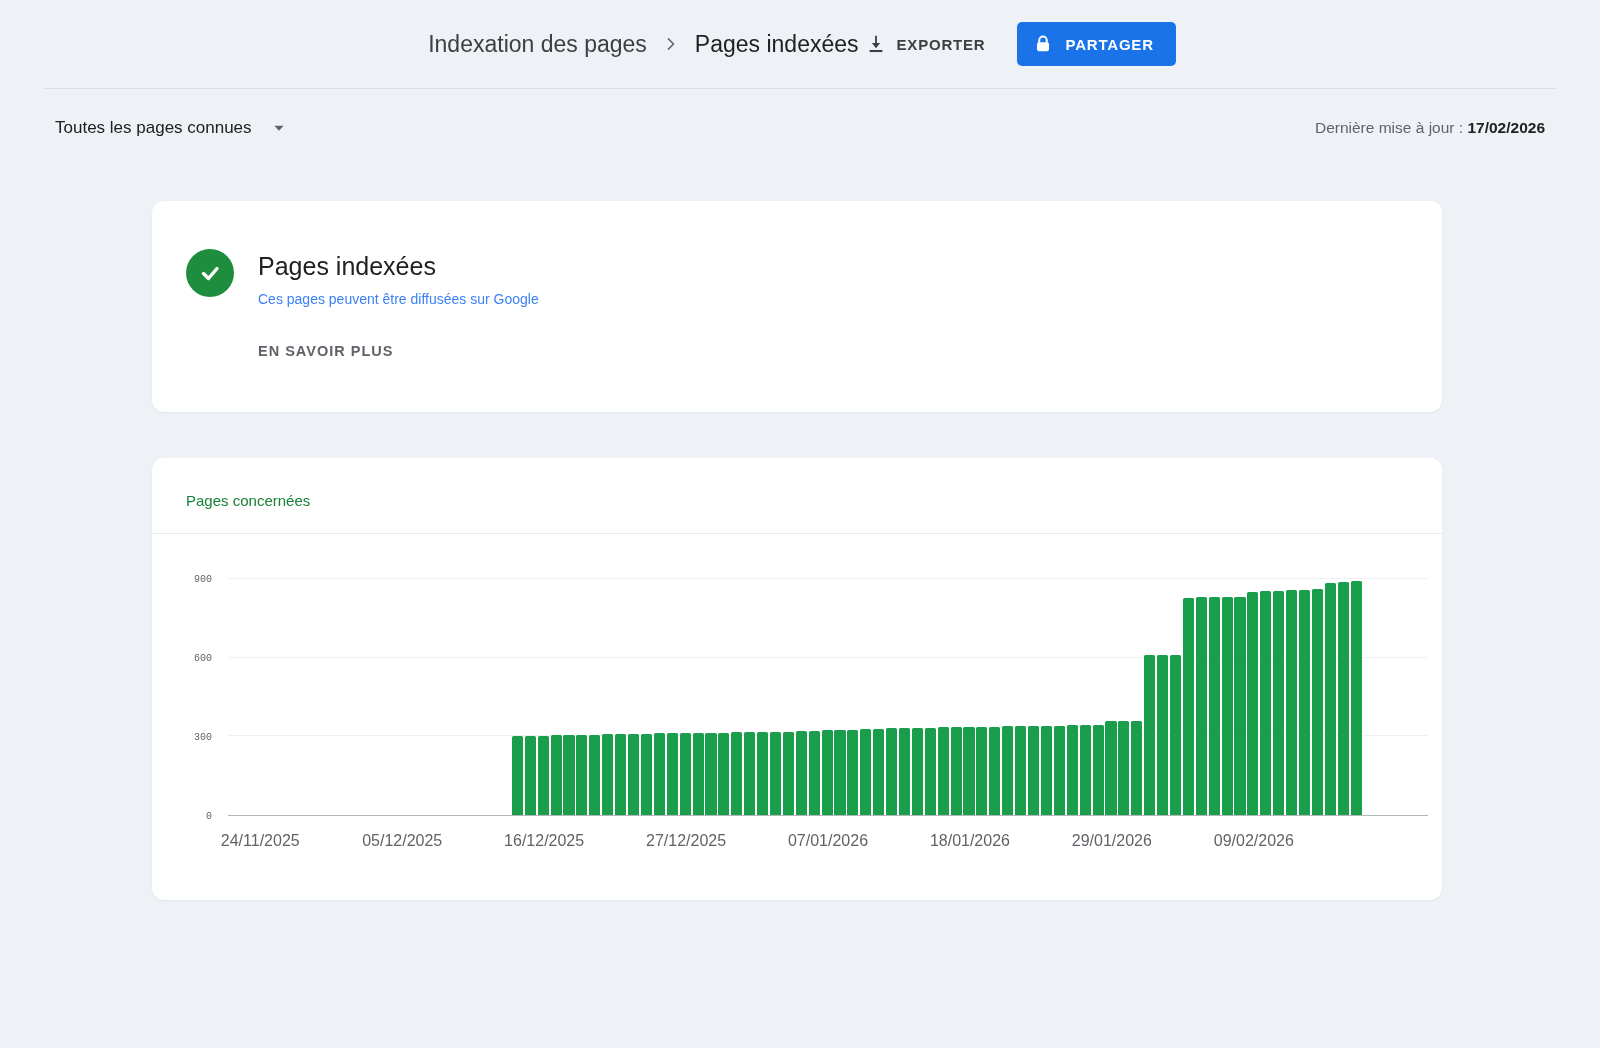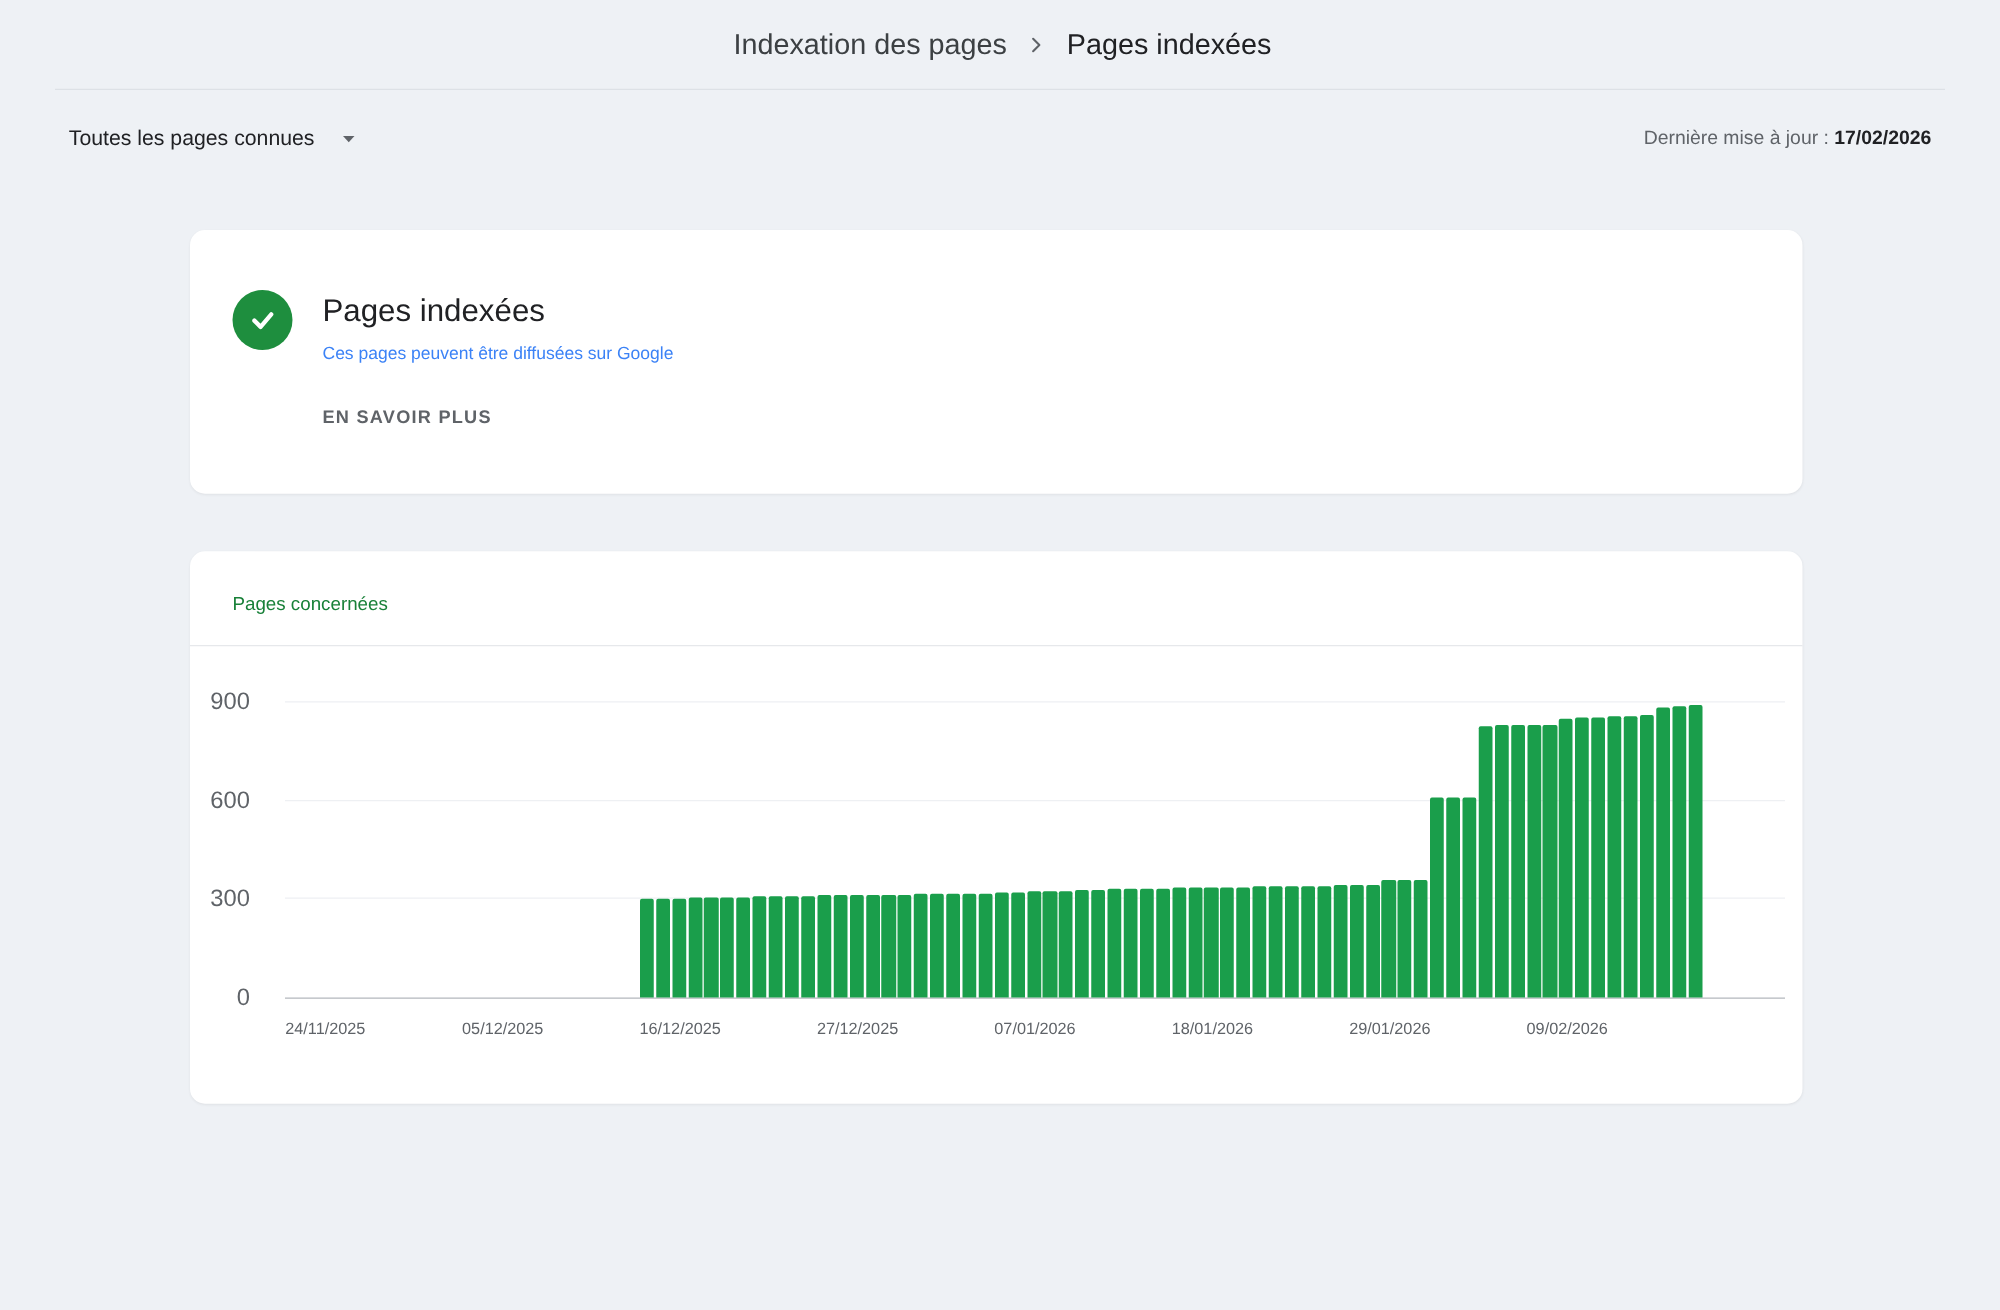--- a/index.html
+++ b/index.html
@@ -43,41 +43,61 @@
 
   .chart-card { margin-top:46px; padding-bottom:30px; }
   .metric-block { padding:34px 0 24px 34px; }
   .metric-label { font-size:15px; font-weight:500; color:#188038; }
   .metric-value { font-size:44px; font-weight:400; color:#188038; margin-top:8px; }
   .card-divider { border-top:1px solid #e6e8eb; }
 
   
   .chart-row { display:flex; padding:24px 14px 0 20px; height:282px; }
   .y-col { width:56px; position:relative; }
-  .y-label { position:absolute; right:28px; transform:translateY(50%);
-    font-size:19px; color:#5f6368; }
+  .y-label { position:absolute; right:16px; transform:translateY(50%);
+    font-size:10px; color:#5f6368;font-family:Liberation Mono, monospace; }
   .chart-plot { flex:1; position:relative; border-bottom:1px solid #b4b8bd; }
   .gridline { position:absolute; left:0; right:0; height:1px; background:#eef0f3; }
   .bar { position:absolute; bottom:0; border-radius:1.5px 1.5px 0 0; }
   .x-labels { position:relative; height:46px; margin:8px 14px 0 76px; }
   .x-label { position:absolute; top:8px; transform:translateX(-50%);
-    font-size:13px; color:#5f6368; white-space:nowrap; }
+    font-size:16px; color:#5f6368; white-space:nowrap; }
 </style>
 </head>
 <body>
 
 <div class="header">
   <div class="breadcrumb">
     <span class="crumb-parent">Indexation des pages</span>
     <span class="crumb-sep">
       <svg width="20" height="20" viewBox="0 0 24 24" fill="none">
         <path d="M9 6l6 6-6 6" stroke="#5f6368" stroke-width="2" stroke-linecap="round" stroke-linejoin="round"></path>
       </svg>
     </span>
     <span class="crumb-current">Pages indexées</span>
+  </div>
+  <div class="header-actions">
+    <div class="export-btn">
+      <span style="display:flex;">
+        <svg width="22" height="22" viewBox="0 0 24 24">
+          <path d="M11 3h2v8h3.5L12 16.5 7.5 11H11z" fill="#3c4043"></path>
+          <path d="M5 18.5h14v2.3H5z" fill="#3c4043"></path>
+        </svg>
+      </span>
+      <span>EXPORTER</span>
+    </div>
+    <button class="share-btn">
+      <span style="display:flex;">
+        <svg width="20" height="20" viewBox="0 0 24 24">
+          <path d="M7.5 10.5V7.5a4.5 4.5 0 0 1 9 0v3" stroke="#ffffff" stroke-width="2.4" fill="none"></path>
+          <rect x="4.8" y="10" width="14.4" height="10.6" rx="2.2" fill="#ffffff"></rect>
+        </svg>
+      </span>
+      <span>PARTAGER</span>
+    </button>
   </div>
 </div>
 
 <div class="toolbar">
   <div class="filter">
     <span class="filter-label">Toutes les pages connues</span>
     <span style="display:flex;">
       <svg width="22" height="22" viewBox="0 0 24 24">
         <path d="M7 9.5l5 5.5 5-5.5z" fill="#5f6368"></path>
       </svg>

